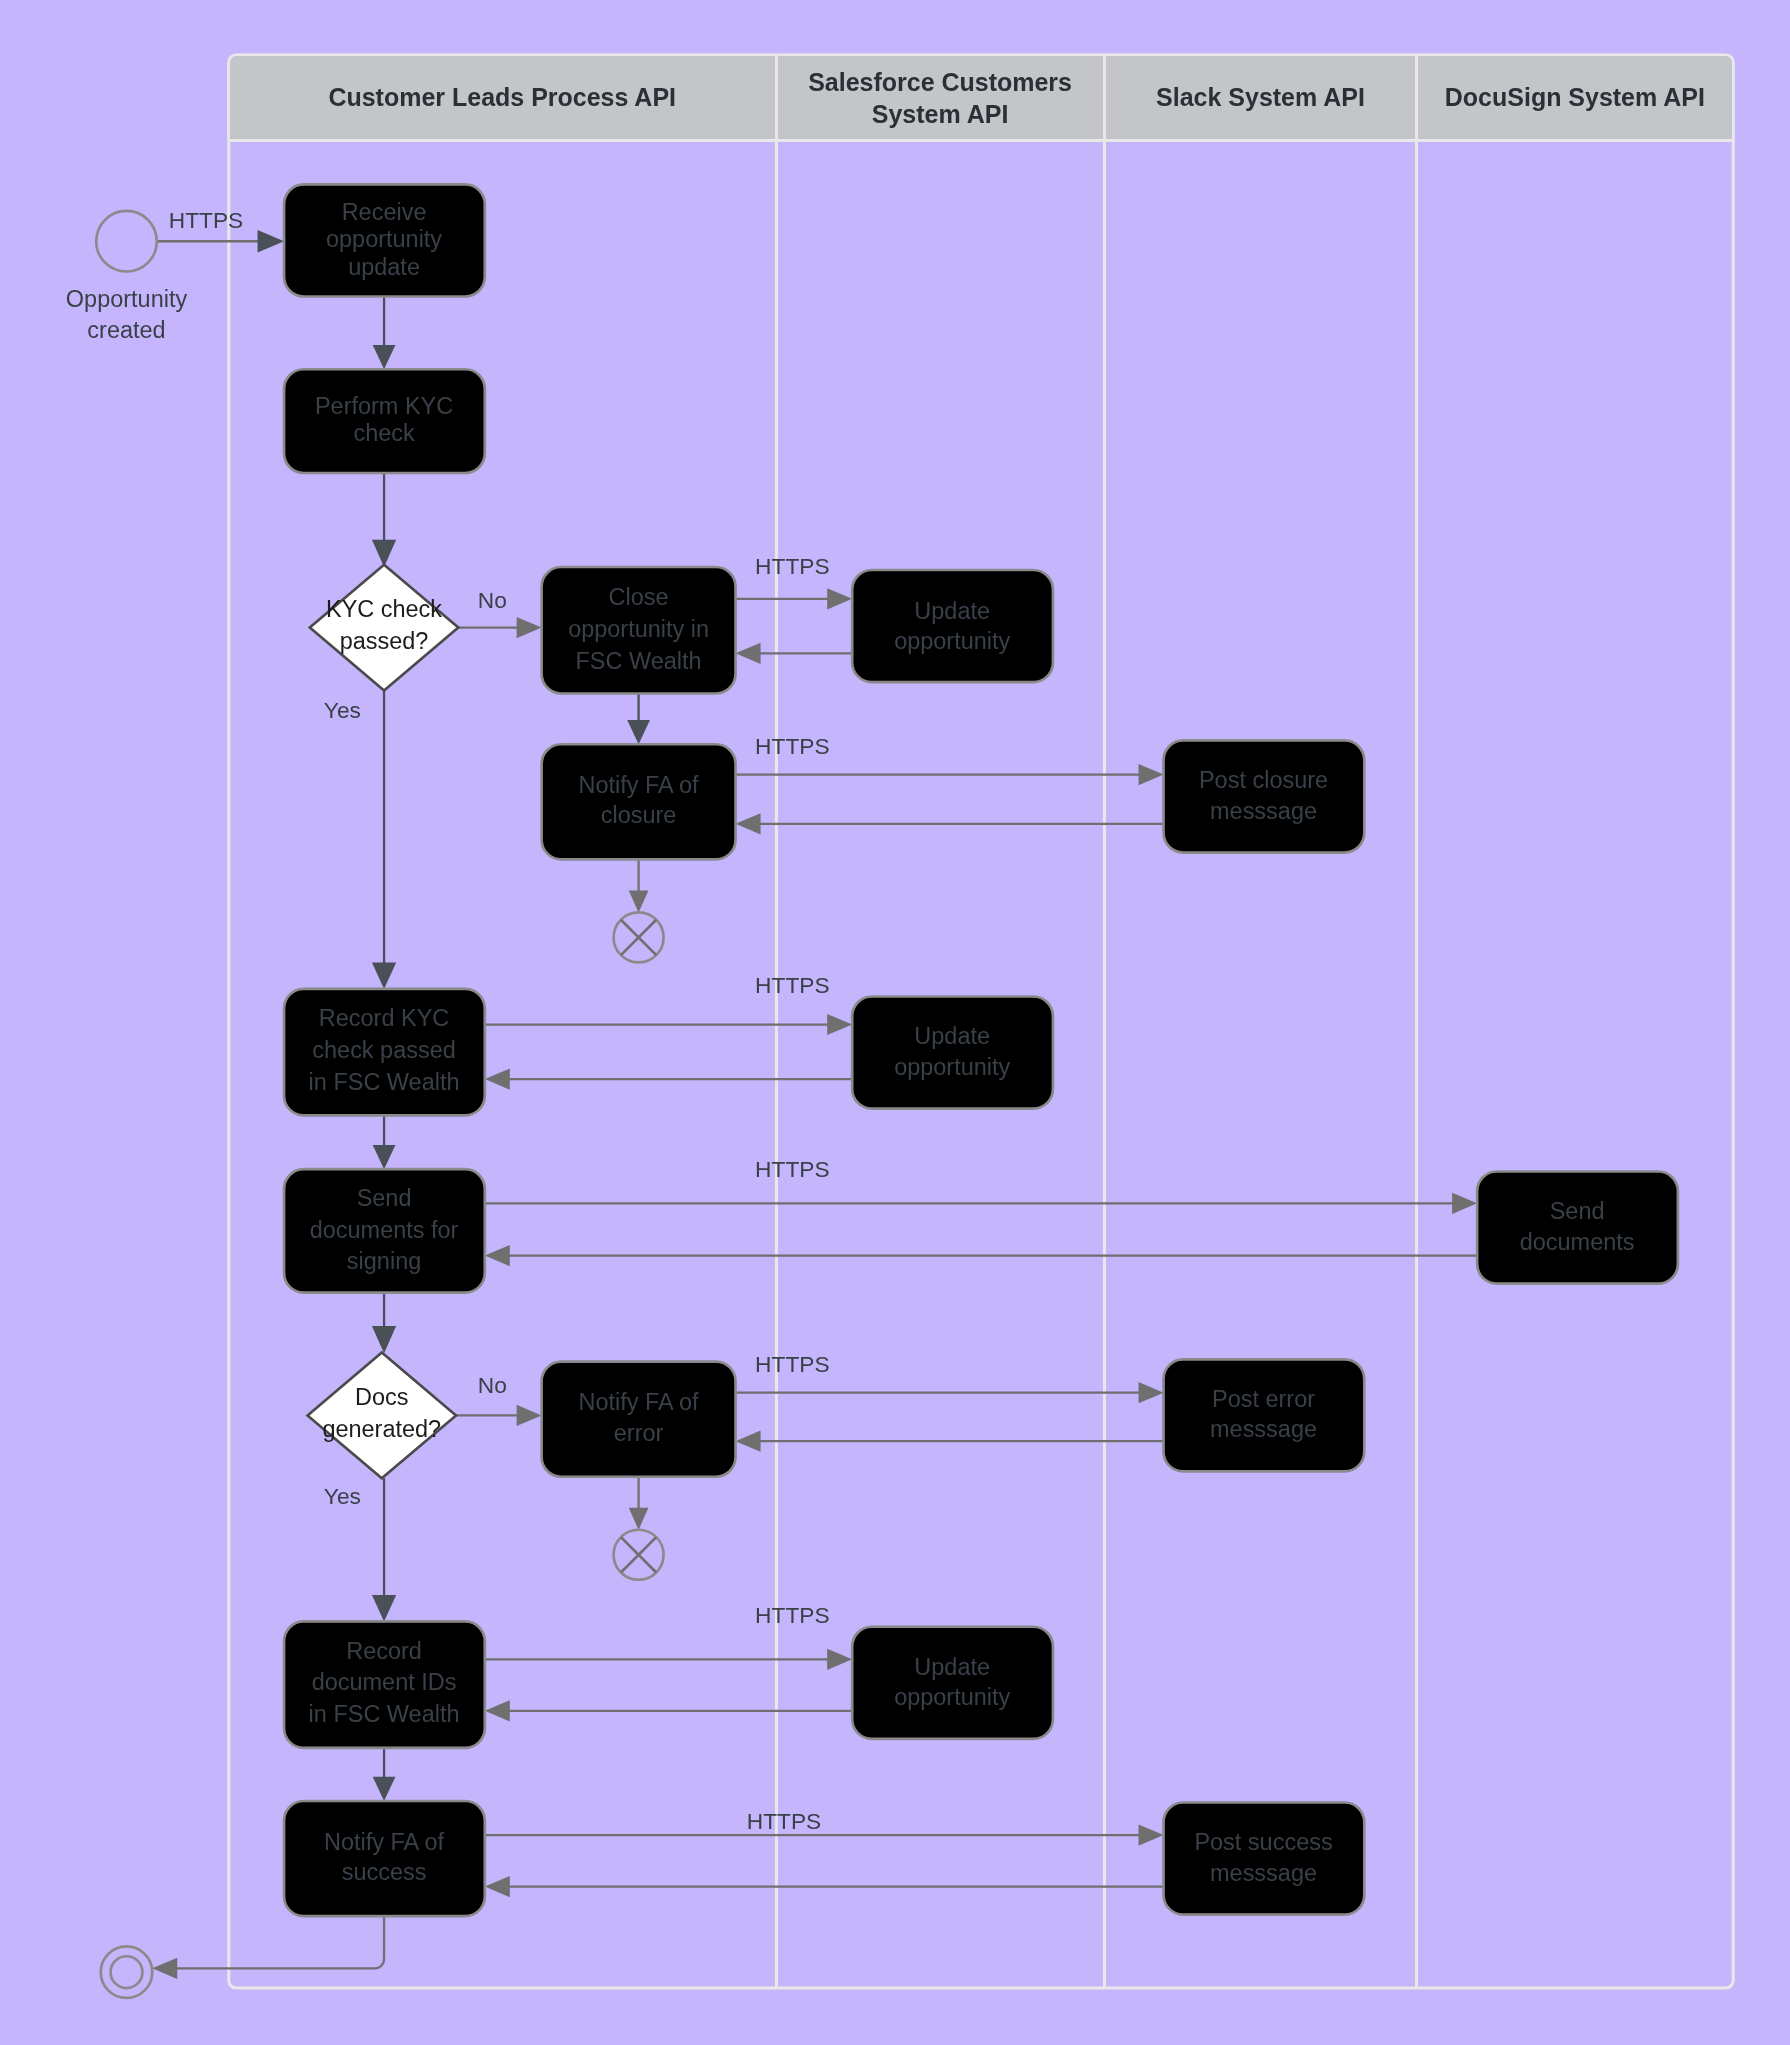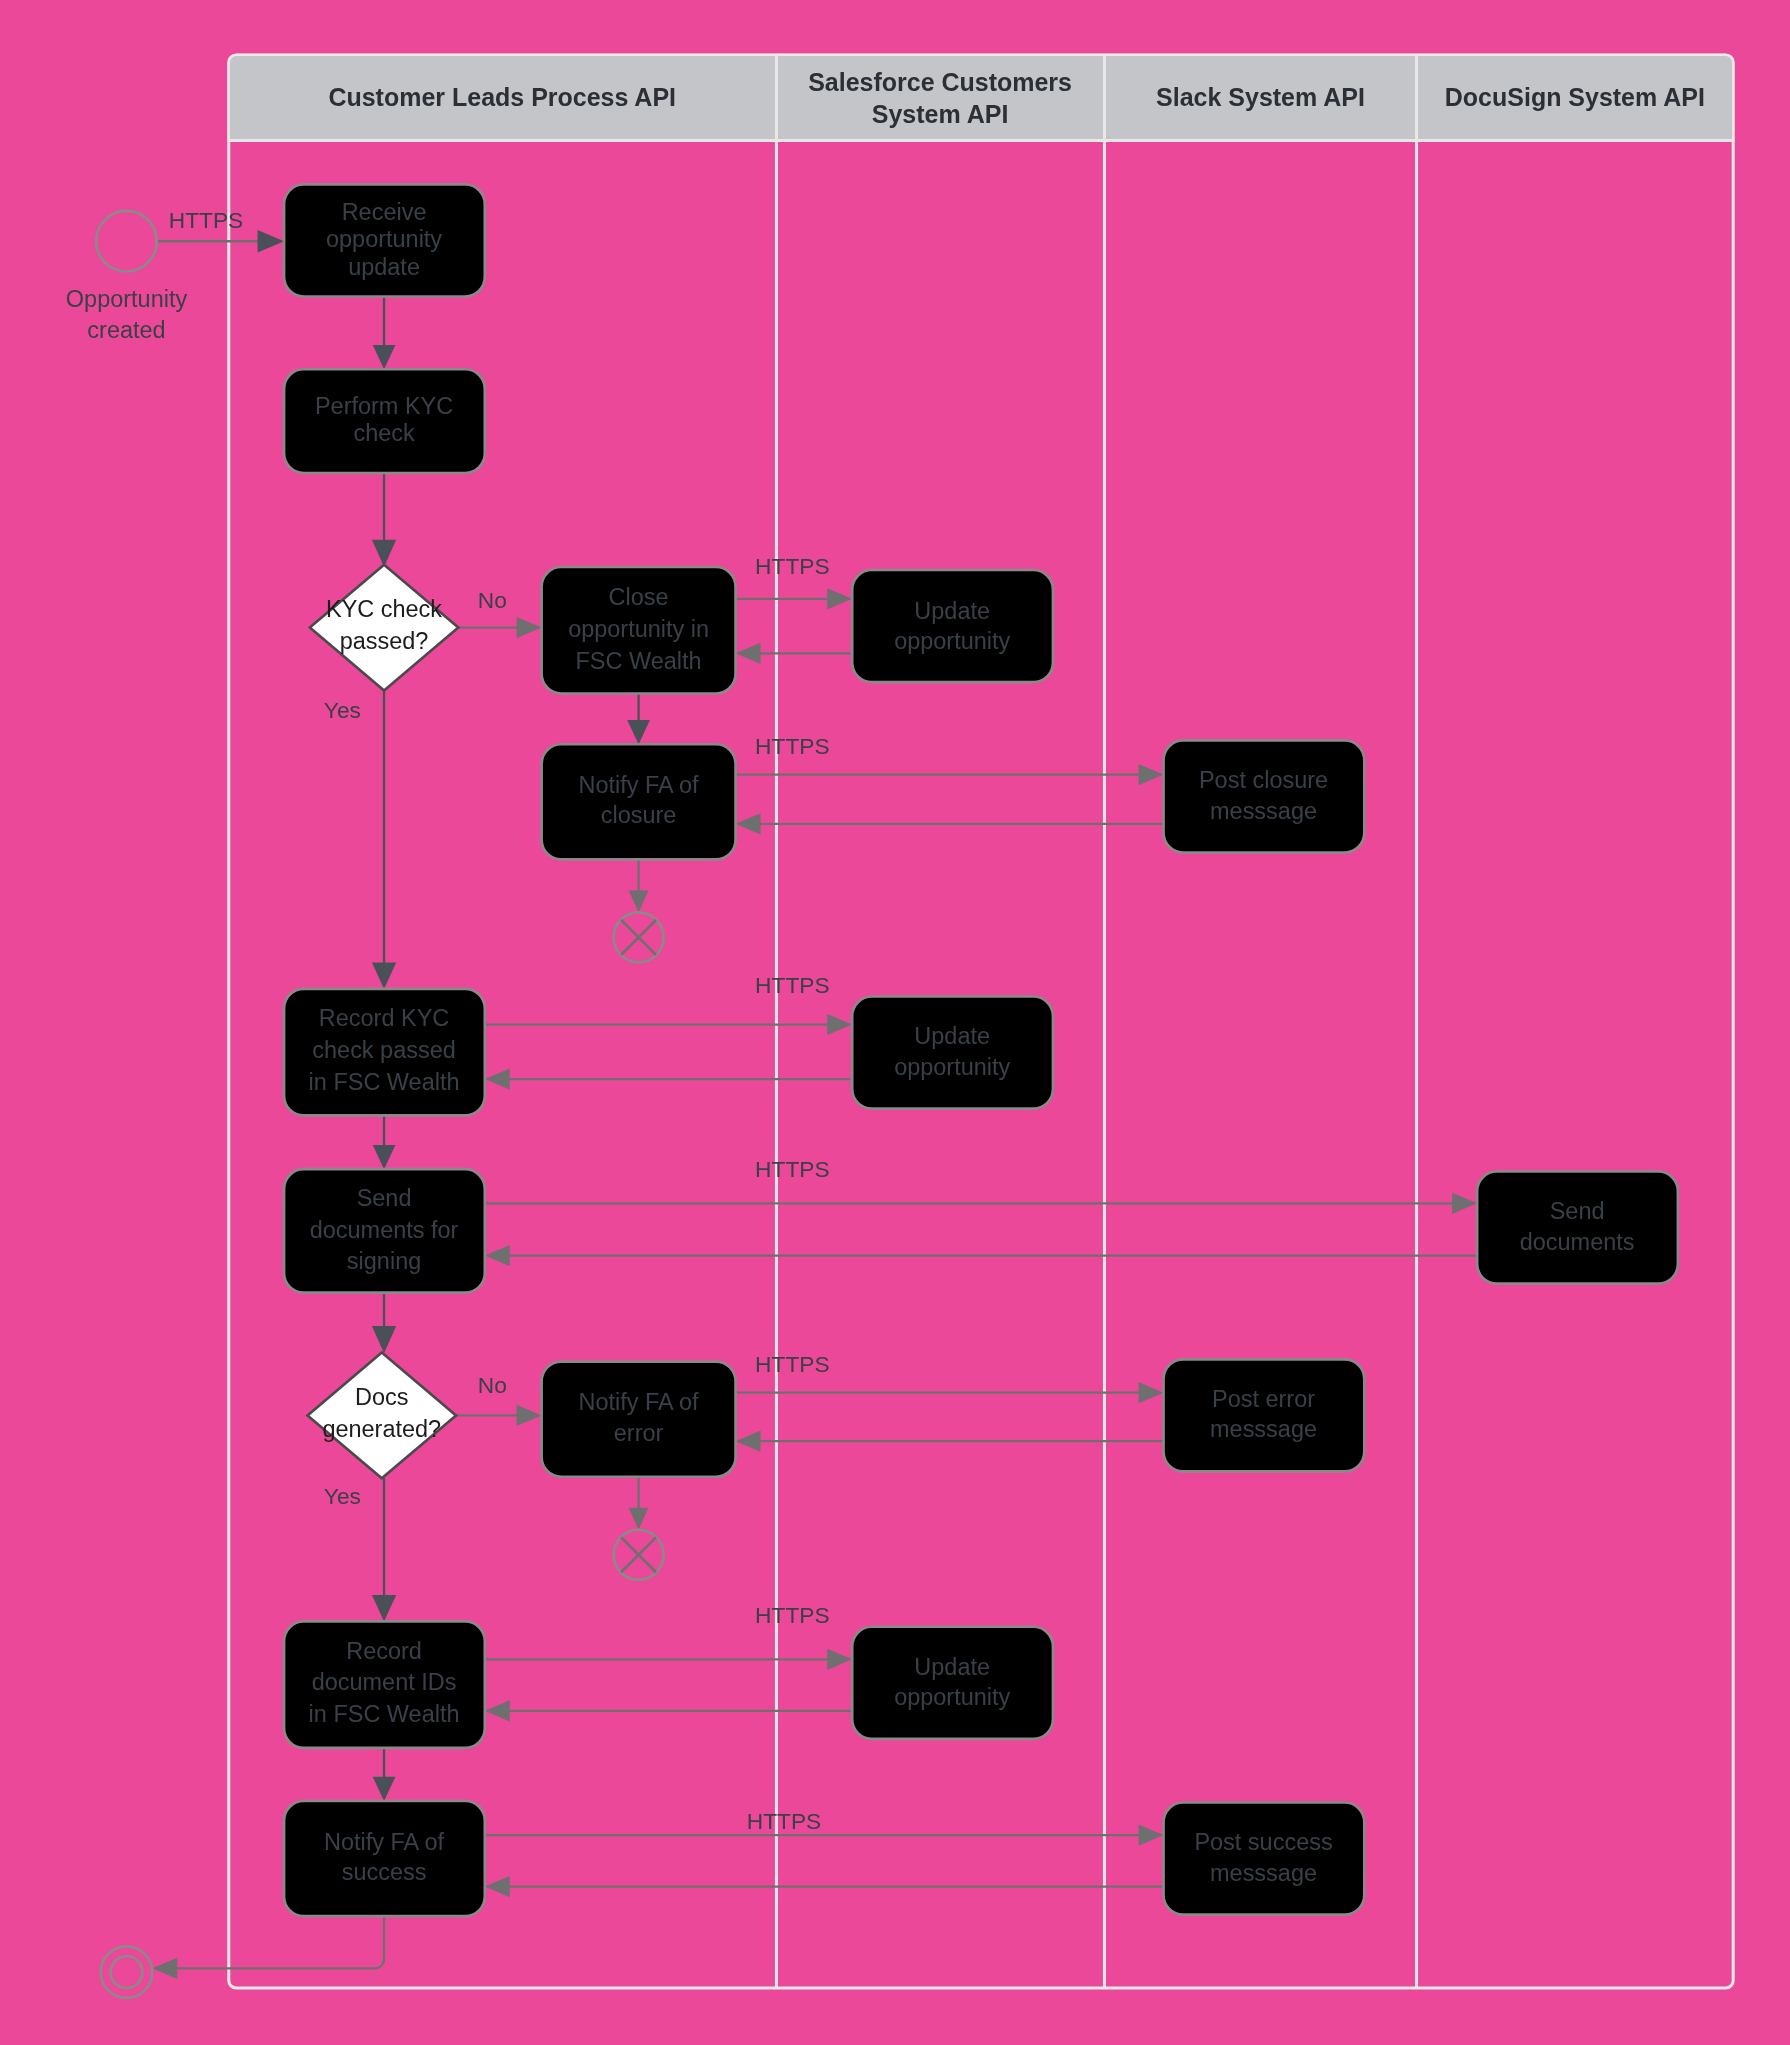--- a/index.html
+++ b/index.html
@@ -8,21 +8,21 @@
     padding: 0;
     background: #000000;
   }
   body {
     font-family: "Liberation Sans", sans-serif;
   }
   #canvas-wrap {
     position: relative;
     width: 1790px;
     height: 2046px;
-    background: #ec4899;
+    background: #c4b5fd;
     overflow: hidden;
   }
   svg#diagram {
     position: absolute;
     left: 0;
     top: 0;
     width: 1790px;
     height: 2046px;
     display: block;
   }

